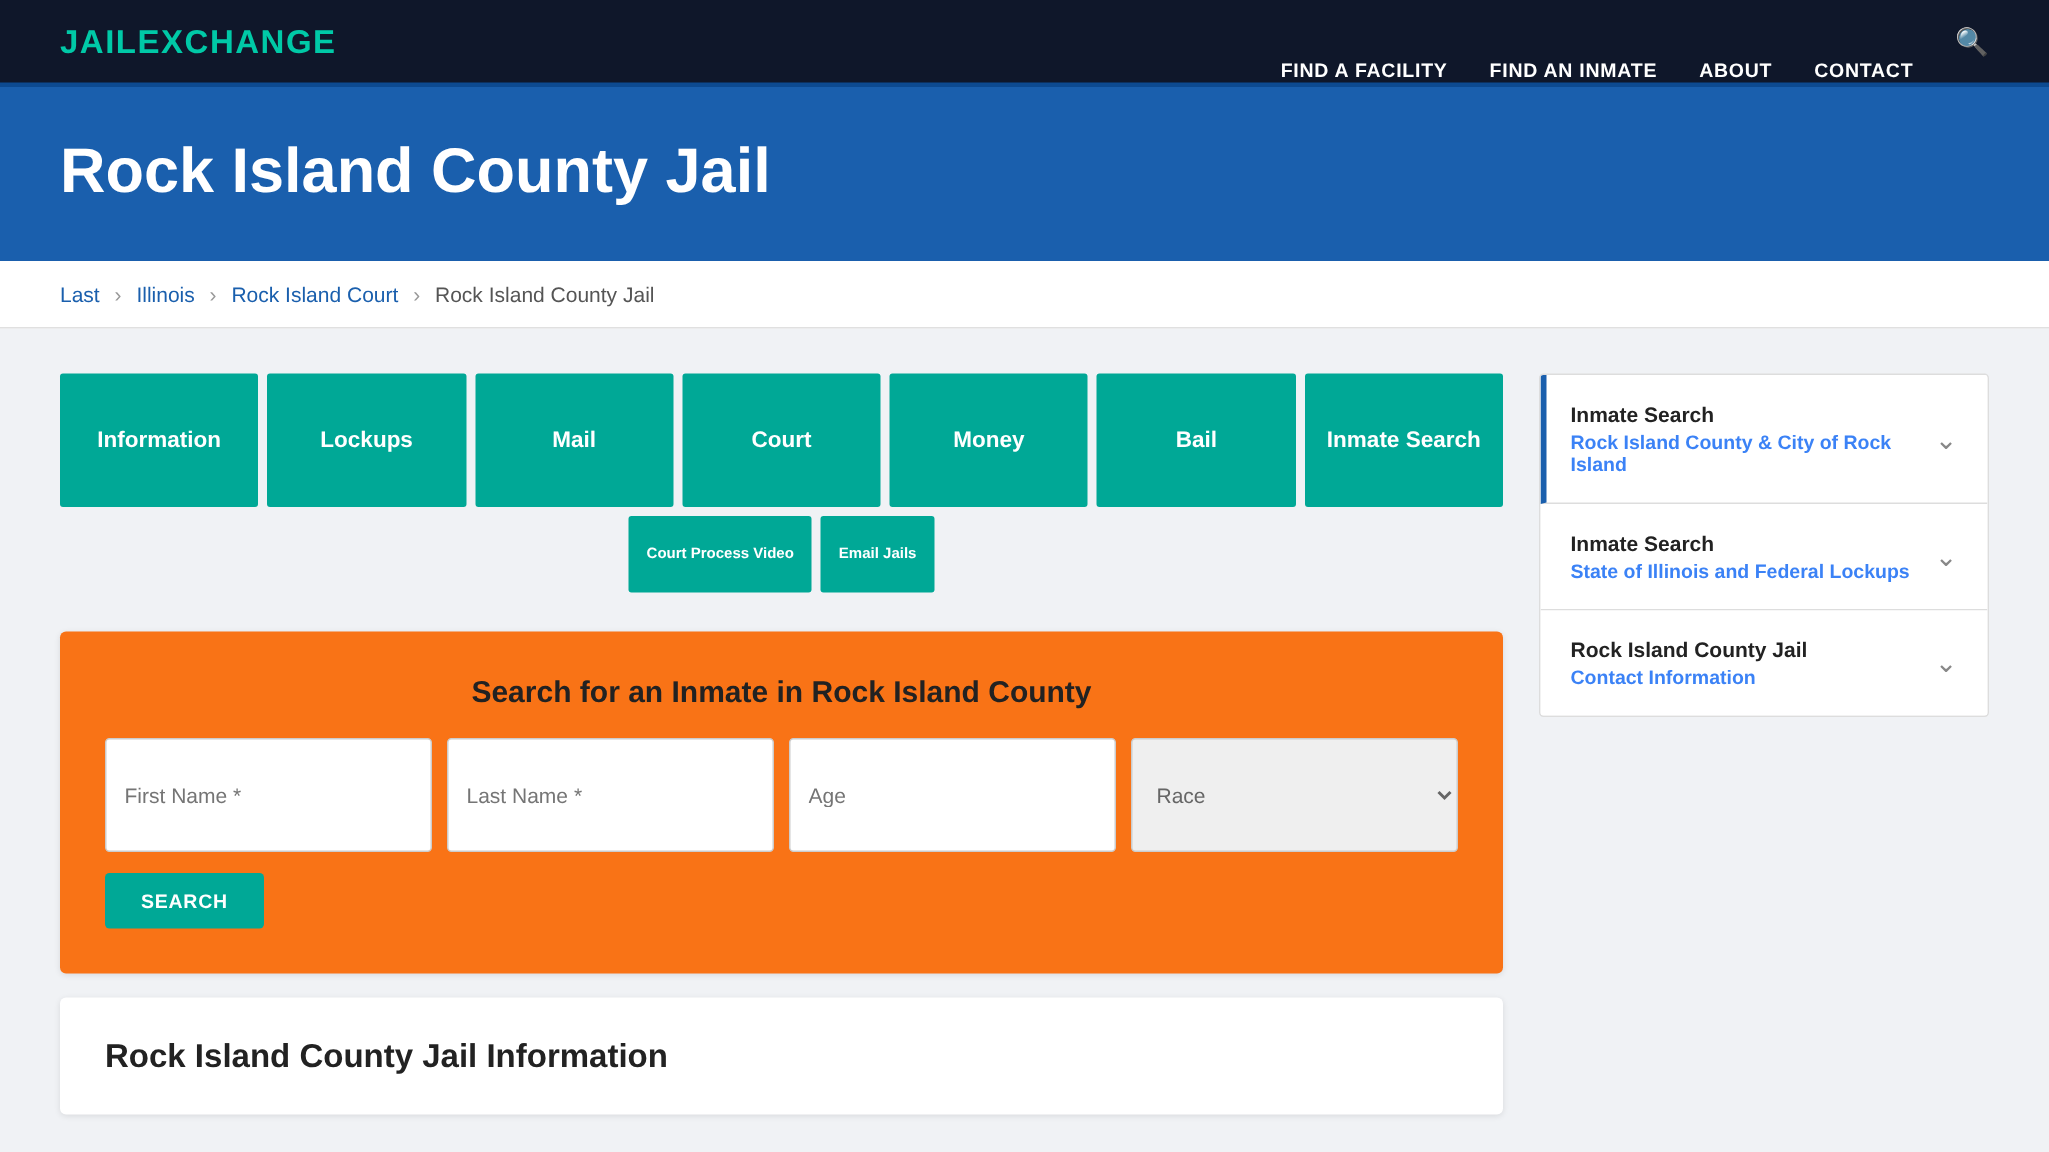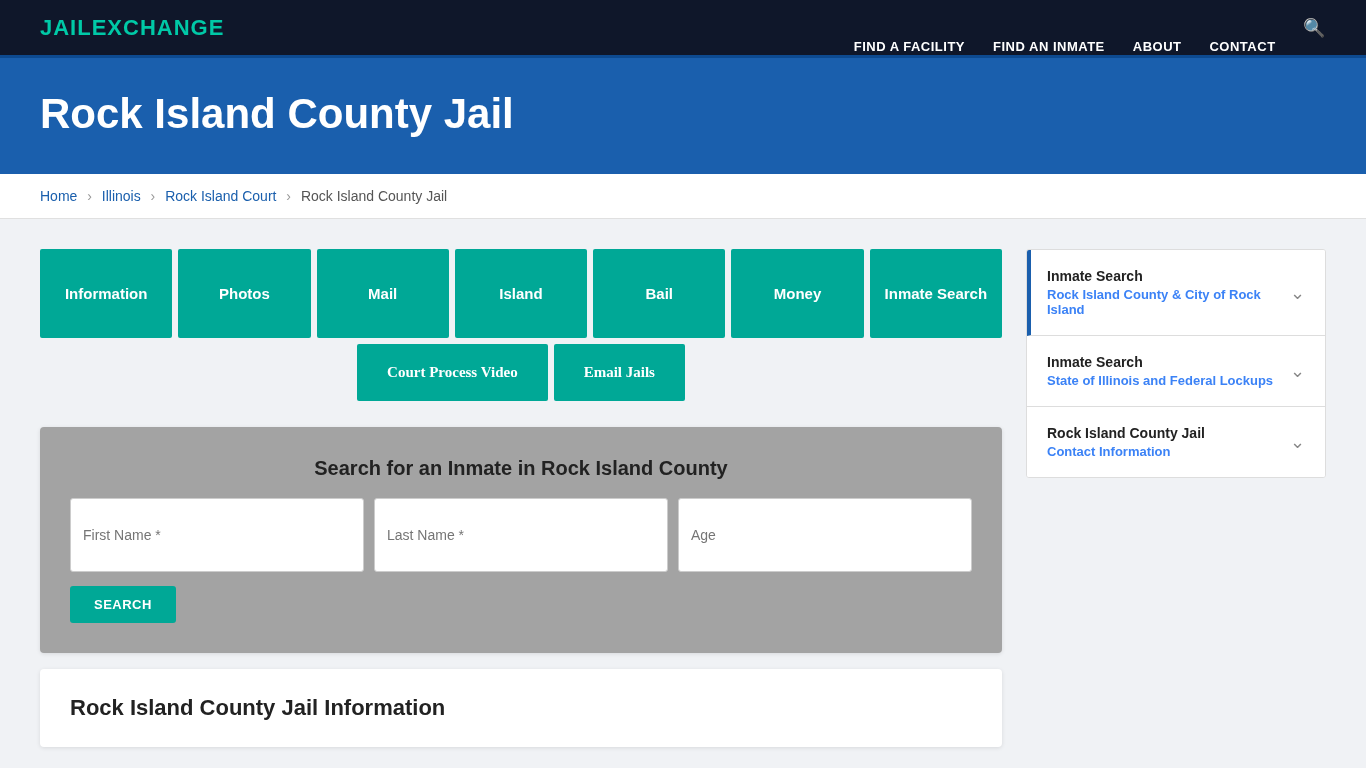--- a/index.html
+++ b/index.html
@@ -113,32 +113,31 @@
       font-weight: 600;
       cursor: pointer;
       border-radius: 2px;
       text-align: center;
       white-space: nowrap;
     }
     .grid-btn-wide {
       background: #00a896;
       color: #fff;
       border: none;
-      padding: 20px 30px;
-      font-size: 15px;
+      padding: 20px 12px;
+      font-size: 10px;
       font-weight: 600;
       cursor: pointer;
       border-radius: 2px;
       text-align: center;
-      font-family: Liberation Serif, serif;
     }
 
     
     .search-card {
-      background: #a3a3a3;
+      background: #f97316;
       border-radius: 4px;
       padding: 30px 30px 30px 30px;
       box-shadow: 0 1px 4px rgba(0,0,0,0.1);
     }
     .search-card h2 {
       text-align: center;
       font-size: 20px;
       font-weight: 700;
       margin-bottom: 18px;
       color: #222;
@@ -239,54 +238,62 @@
     <a href="#">CONTACT</a>
     <span class="navbar-search-icon">🔍</span>
   </div>
 </nav>
 
 <div class="hero">
   <h1>Rock Island County Jail</h1>
 </div>
 
 <div class="breadcrumb">
-  <a href="#">Home</a>
+  <a href="#">Last</a>
   <span class="sep">›</span>
   <a href="#">Illinois</a>
   <span class="sep">›</span>
   <a href="#">Rock Island Court</a>
   <span class="sep">›</span>
   <span class="current">Rock Island County Jail</span>
 </div>
 
 <div class="main-area">
   <div class="content-left">
 
     <div class="button-grid">
       <button class="grid-btn">Information</button>
-      <button class="grid-btn">Photos</button>
+      <button class="grid-btn">Lockups</button>
       <button class="grid-btn">Mail</button>
-      <button class="grid-btn">Island</button>
+      <button class="grid-btn">Court</button>
+      <button class="grid-btn">Money</button>
       <button class="grid-btn">Bail</button>
-      <button class="grid-btn">Money</button>
       <button class="grid-btn">Inmate Search</button>
     </div>
 
 
     <div class="button-grid-row3">
       <button class="grid-btn-wide">Court Process Video</button>
       <button class="grid-btn-wide">Email Jails</button>
     </div>
 
     <div class="search-card">
       <h2>Search for an Inmate in Rock Island County</h2>
       <div class="search-fields">
         <input type="text" placeholder="First Name *" style="">
         <input type="text" placeholder="Last Name *" style="">
         <input type="text" placeholder="Age" style="">
+        <select>
+          <option>Race</option>
+          <option>White</option>
+          <option>Black</option>
+          <option>Hispanic</option>
+          <option>Asian</option>
+          <option>Other</option>
+        </select>
       </div>
       <button class="search-btn">SEARCH</button>
     </div>
 
     <div class="inmate-info-section">
       <h2>Rock Island County Jail Information</h2>
     </div>
 
   </div>
 

